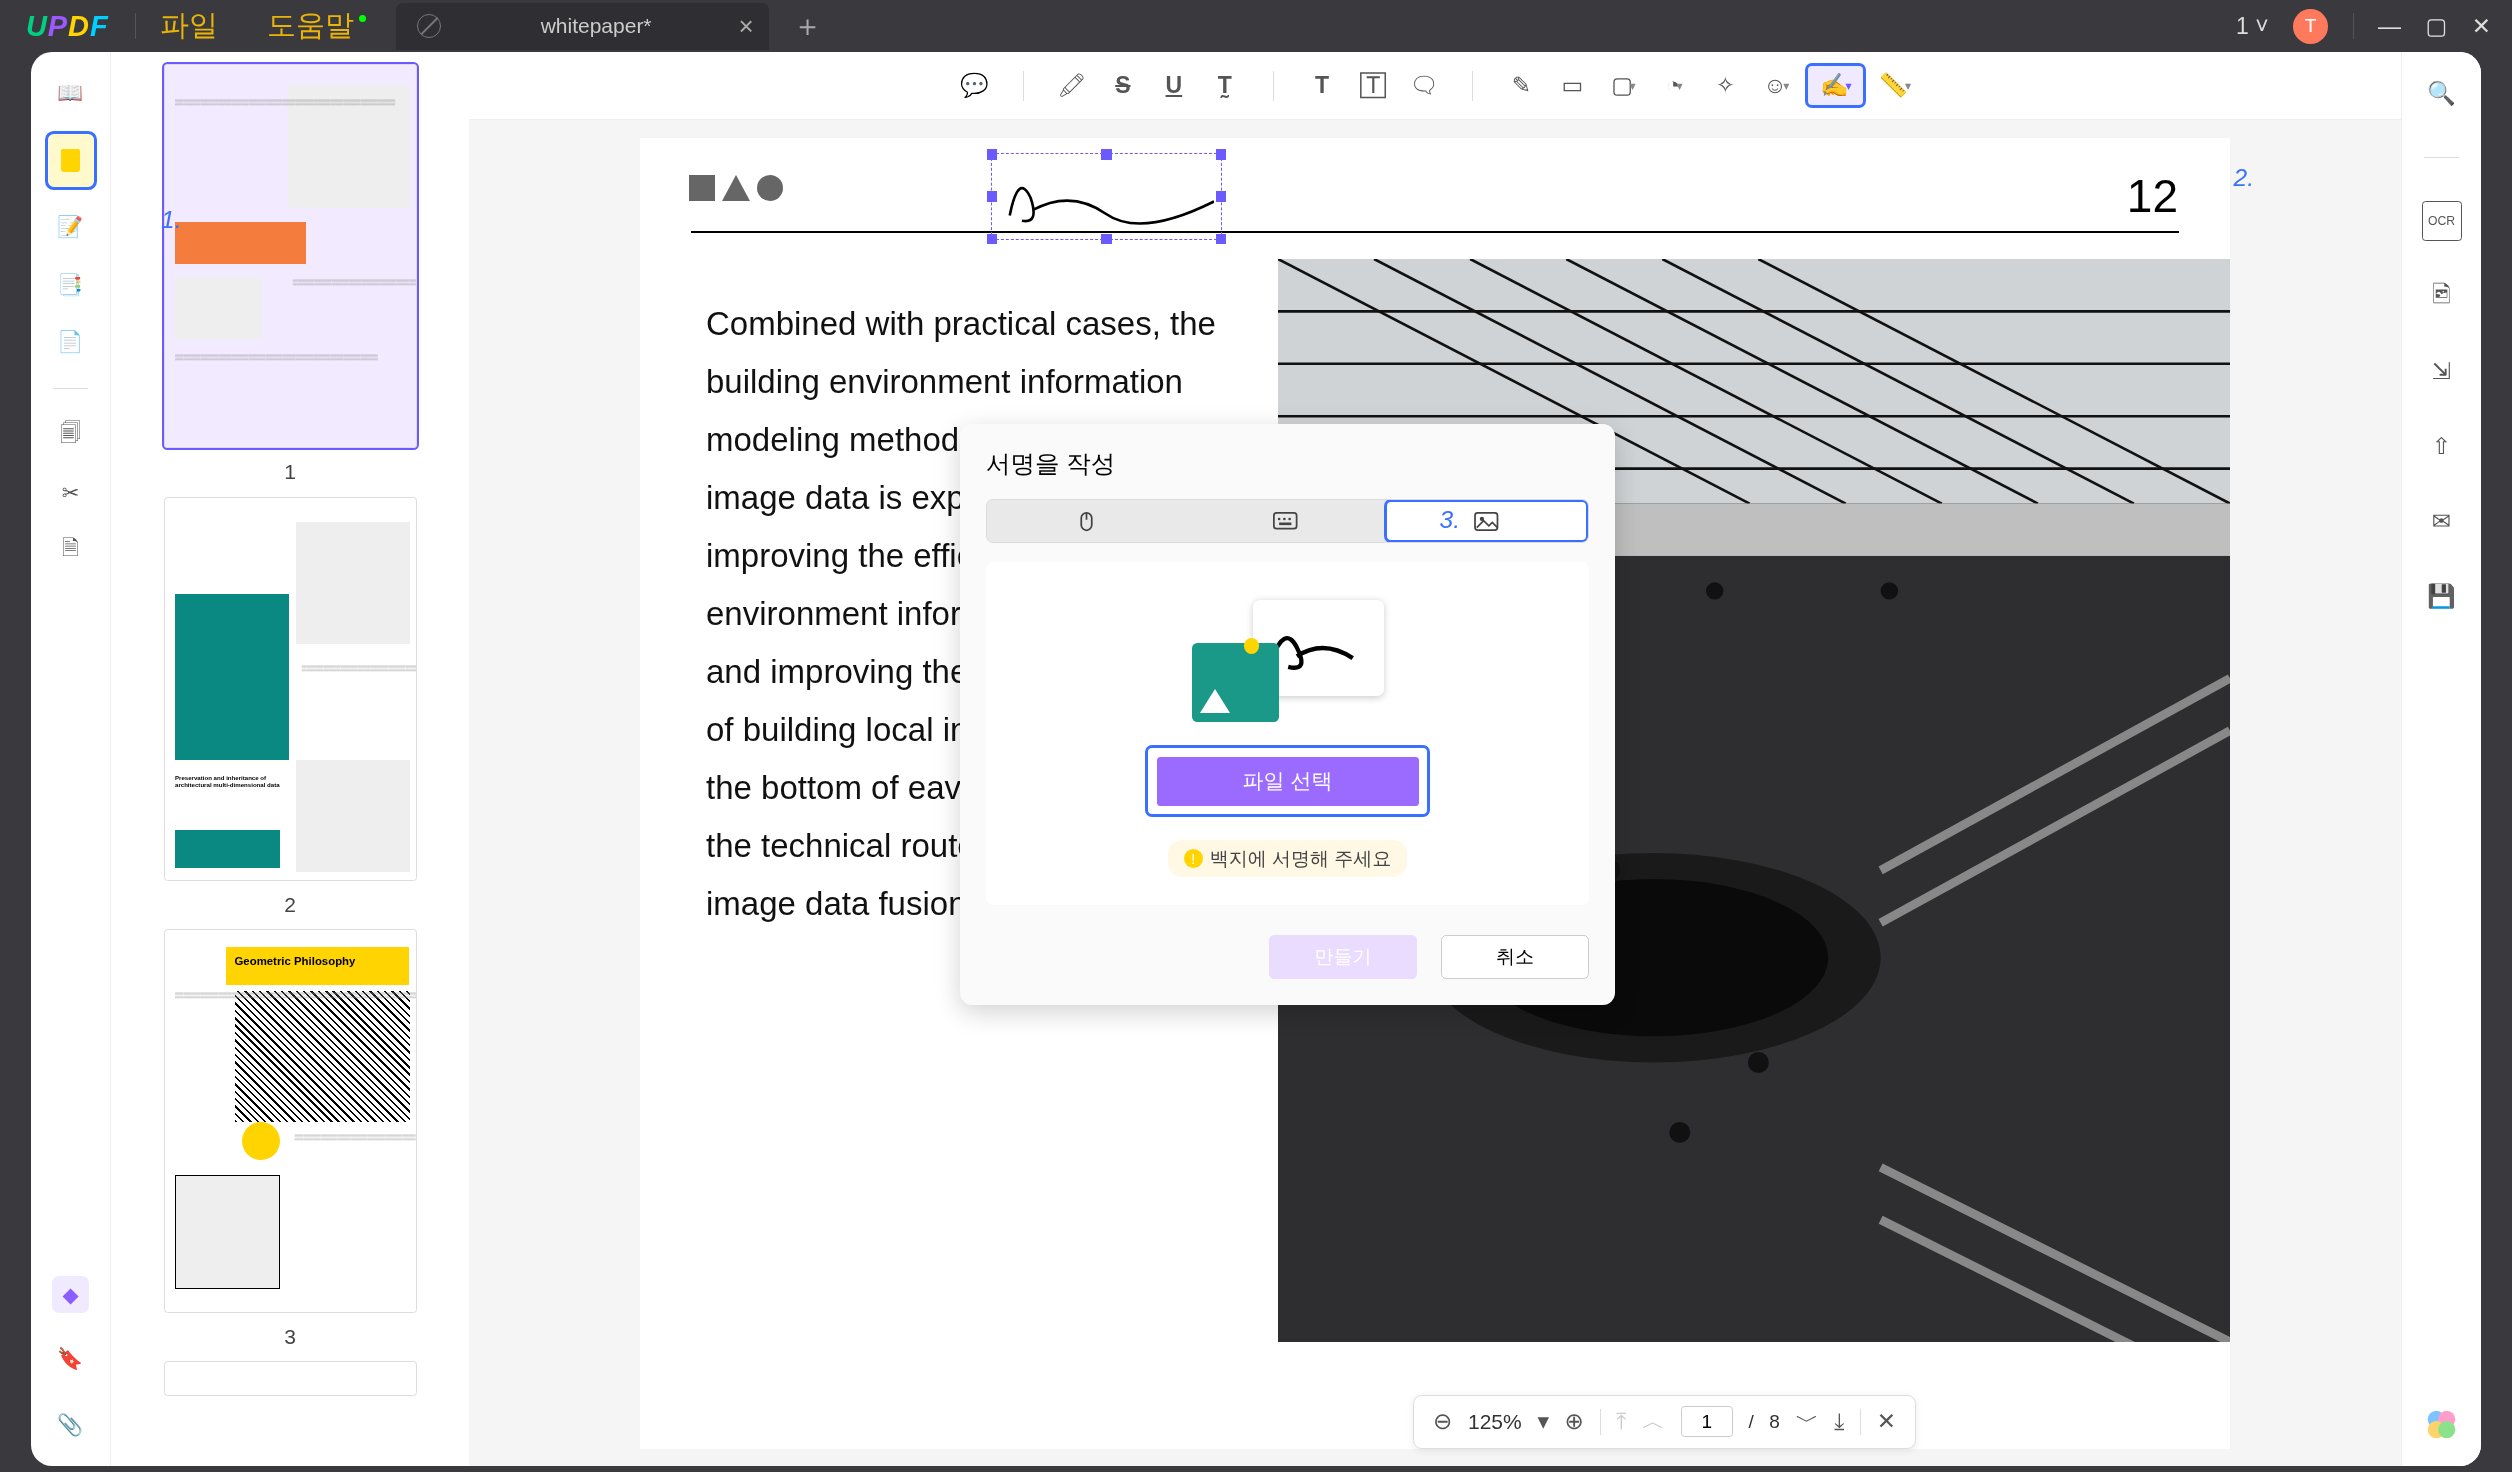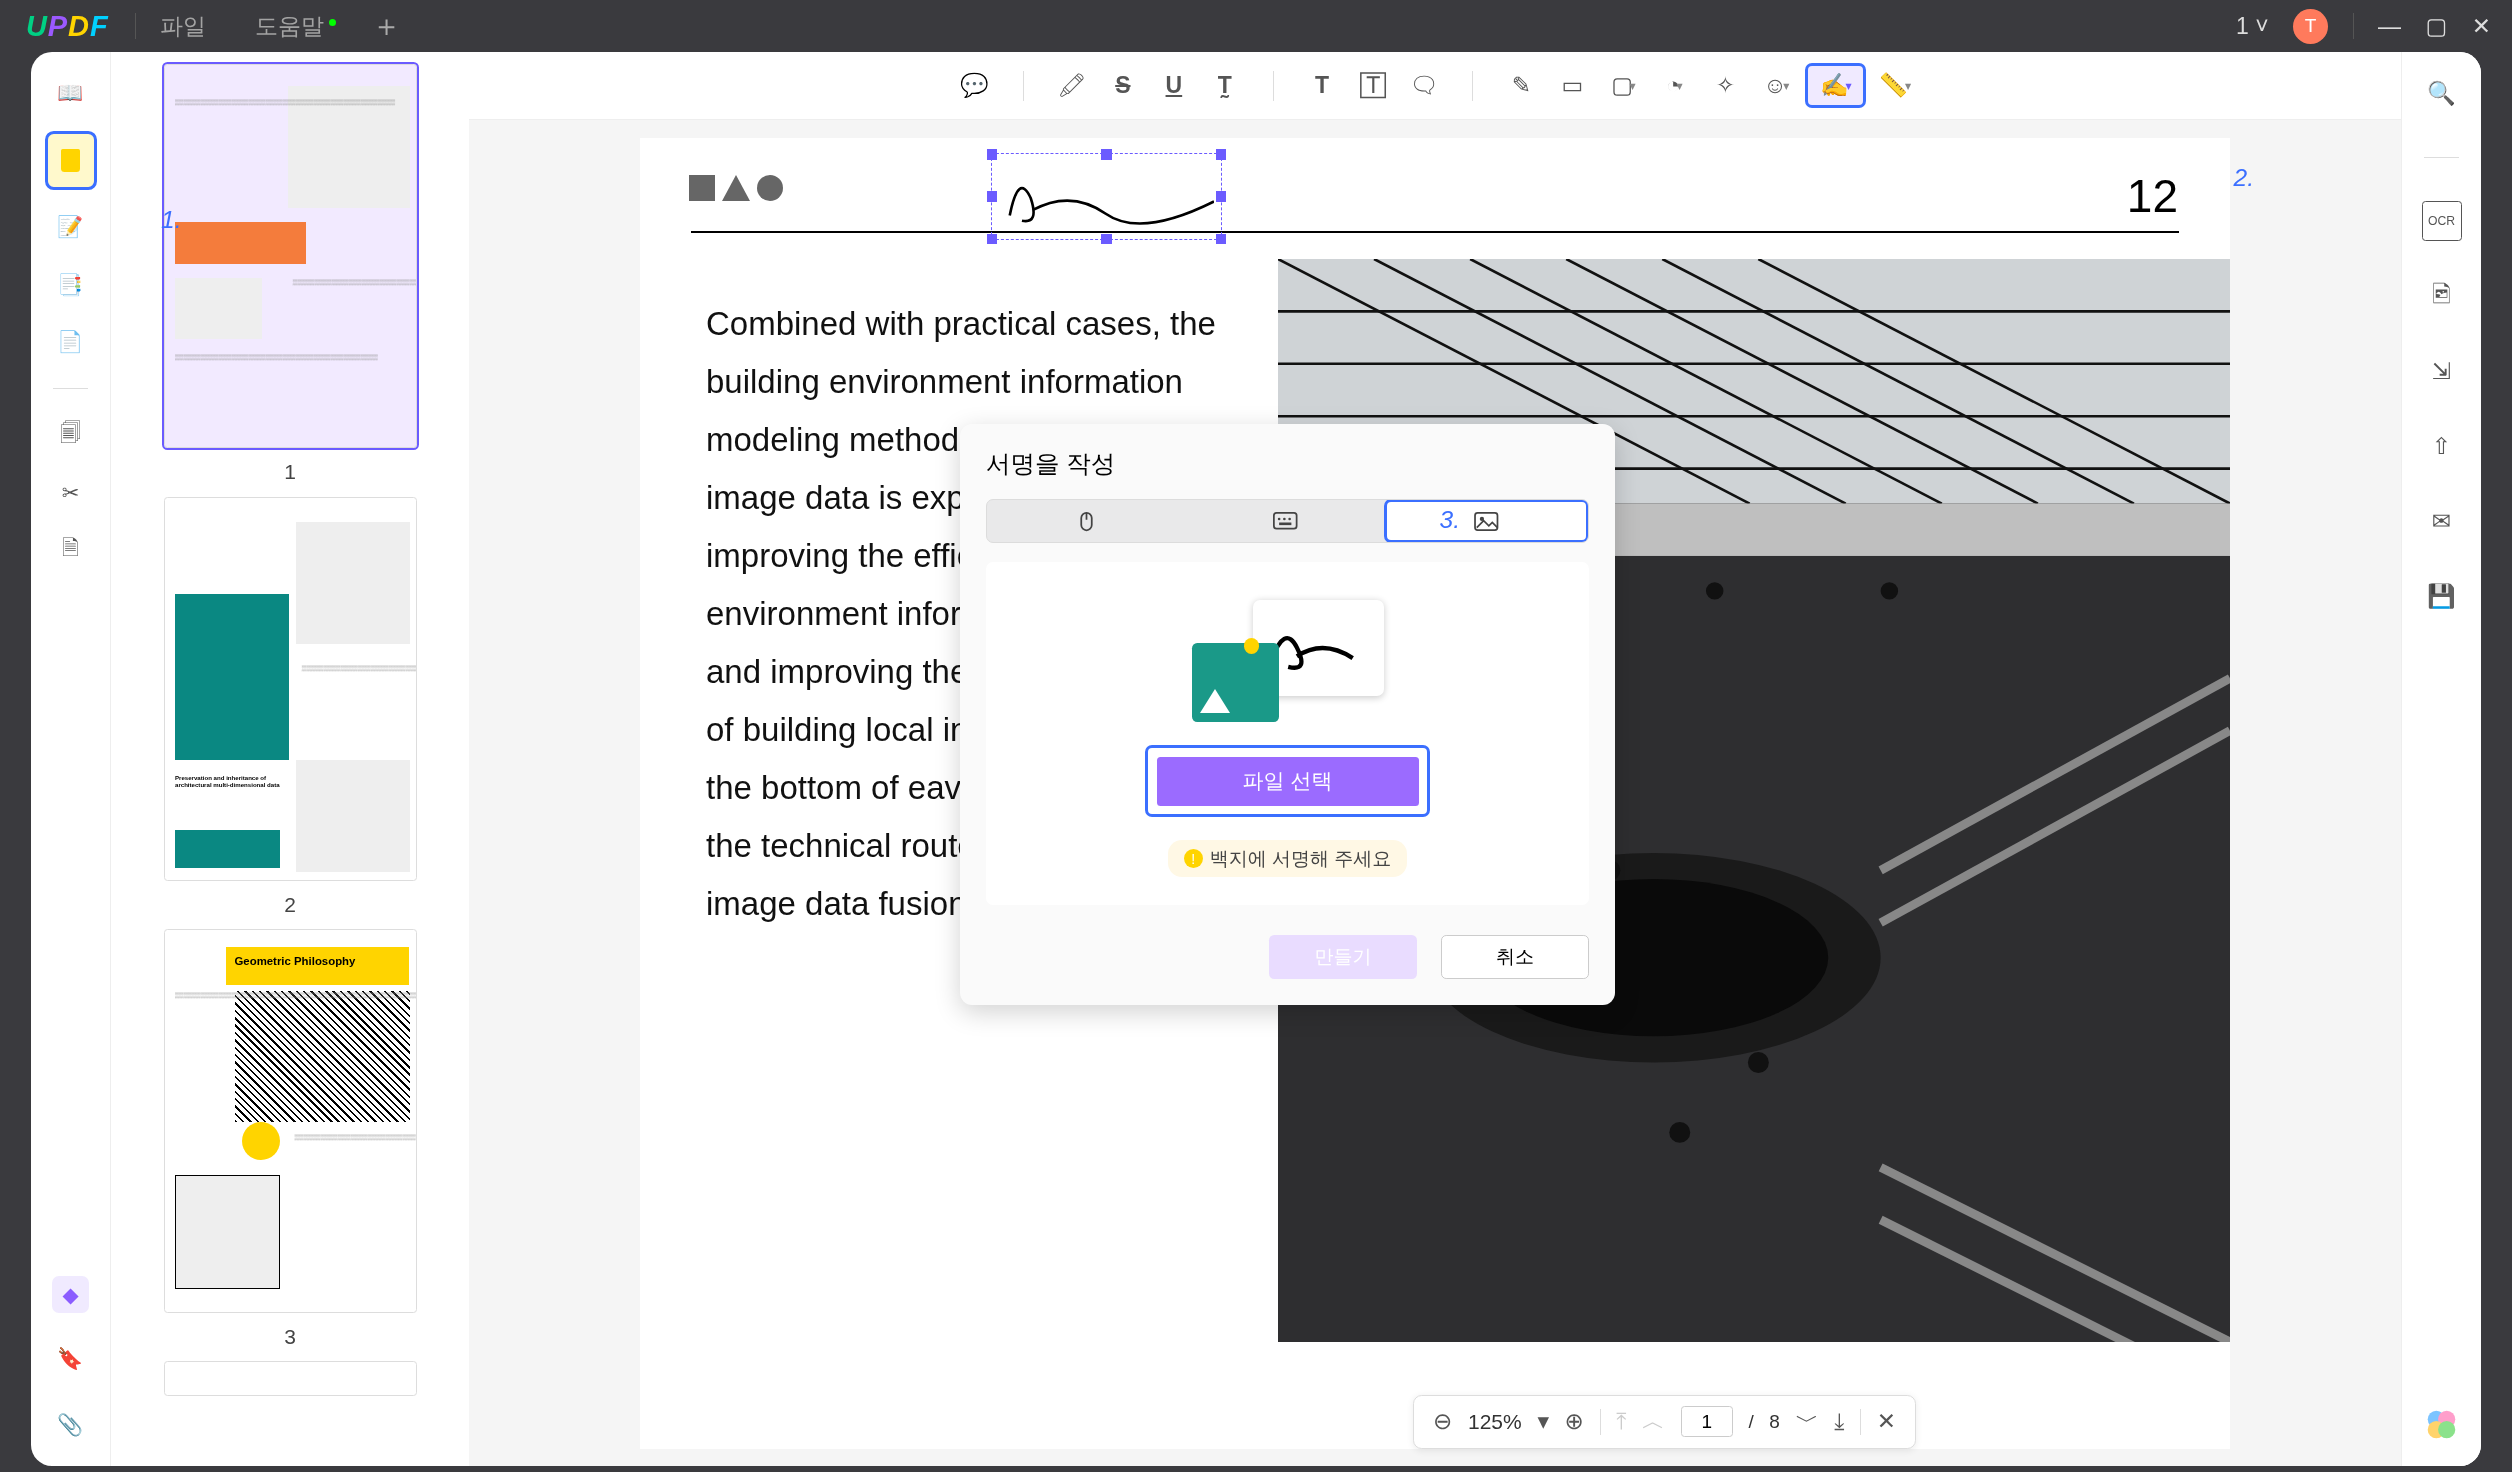--- a/index.html
+++ b/index.html
@@ -25,21 +25,21 @@
     font-weight: 800;
     font-size: 29px;
     letter-spacing: 0.9px;
     font-style: italic;
   }
   .logo span:nth-child(1){color:#00d084;}
   .logo span:nth-child(2){color:#9b59ff;}
   .logo span:nth-child(3){color:#ffd400;}
   .logo span:nth-child(4){color:#00d0ff;}
   .title-sep { width:0.9px; height:26px; background:#555; }
-  .title-menu { padding: 0 24.5px; font-size:23px; color:#a3a3a3; cursor:pointer; position:relative;font-family:Liberation Mono, monospace;}
+  .title-menu { padding: 0 24.5px; font-size:29px; color:#eab308; cursor:pointer; position:relative;font-family:Liberation Mono, monospace;}
   .help-dot { position:absolute; top:8.7px; right:12.2px; width:7px;height:7px;border-radius:50%;background:#0f0;}
   .tab {
     margin-left:17.5px;
     display:flex; align-items:center;
     background:#2f2f33; border-radius:7px 7px 0 0; height:47px; padding:0 15.7px 0 21px;
     font-size:21px; color:#ccc; gap:87px;
   }
   .tab-icon { width:24.5px; height:24.5px; border:1.7px solid #777;border-radius:50%; margin-right:12.2px; position:relative;}
   .tab-icon::after{content:"";position:absolute;width:23px;height:1.7px;background:#777;top:10.5px;left:0;transform:rotate(-45deg);}
   .tab-close { font-size:26px; color:#aaa; cursor:pointer;}
@@ -251,20 +251,25 @@
   .btn-create{width:148px;height:44px;background:#e9dcff;color:#fff;border:none;border-radius:5.2px;font-size:19px;cursor:not-allowed;}
 </style>
 </head>
 <body>
 
 <div class="titlebar">
   <div class="logo"><span>U</span><span>P</span><span>D</span><span>F</span></div>
   <div class="title-sep"></div>
   <div class="title-menu">파일</div>
   <div class="title-menu"><span>도움말</span><span class="help-dot"></span></div>
+  <div class="tab">
+    <span class="tab-icon"></span>
+    <span>whitepaper*</span>
+    <span class="tab-close">×</span>
+  </div>
   <div class="new-tab">＋</div>
   <div class="tb-spacer"></div>
   <div class="tb-right">
     <span><span>1</span> ˅</span>
     <span class="avatar">T</span>
     <div style="width:0.9px;height:26px;background:#555;"></div>
     <span class="win-btn">—</span>
     <span class="win-btn">▢</span>
     <span class="win-btn">✕</span>
   </div>

